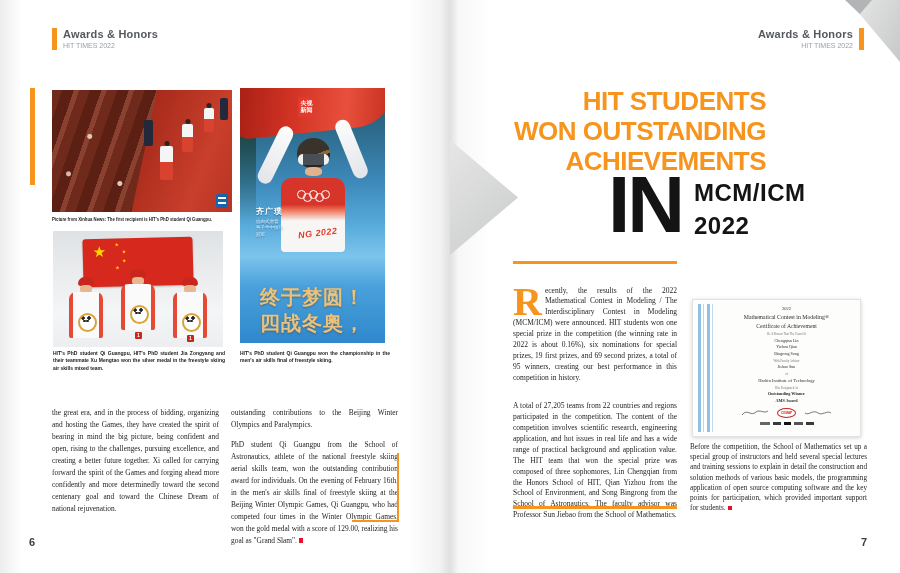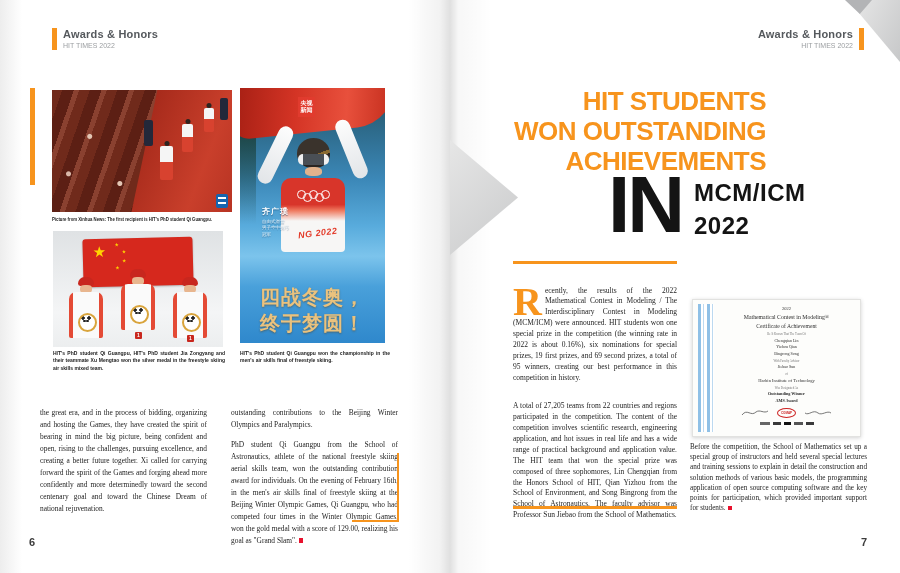--- a/index.html
+++ b/index.html
@@ -103,34 +103,34 @@
     background:linear-gradient(90deg,#f0f0f0 0 5px,#4a4f55 5px 26px,#f0f0f0 26px);}
   .p3-face{position:absolute;left:65px;top:79px;width:17px;height:9px;border-radius:40%;background:#e2b28c;}
   .p3-torso{position:absolute;left:41px;top:90px;width:64px;height:74px;border-radius:10px 10px 4px 4px;
     background:linear-gradient(180deg,#d8352a 0 36%,#ef7a60 44%,#f7f6f5 58% 100%);}
   .p3-rings{position:absolute;left:0;top:7px;width:64px;text-align:center;}
   .p3-rings i{display:inline-block;width:7px;height:7px;border:1.3px solid #fff;border-radius:50%;margin:0 -1.5px;}
   .p3-rings i:nth-child(even){transform:translateY(3px);}
   .p3-badge{position:absolute;left:58px;top:9px;width:17px;height:20px;background:#e13b2e;
     color:#fff;font-size:6px;font-weight:bold;line-height:1.15;text-align:center;
     display:flex;flex-direction:column;justify-content:center;}
-  .p3-info{position:absolute;left:22px;top:118px;color:#fff;}
+  .p3-info{position:absolute;left:16px;top:118px;color:#fff;}
   .p3-name{font-size:8px;font-weight:bold;letter-spacing:1px;text-shadow:0 1px 1px rgba(0,40,80,.5);}
   .p3-line{font-size:4.5px;color:#eaf5fc;margin-top:1.5px;text-shadow:0 1px 1px rgba(0,40,80,.5);}
   .p3-mark{position:absolute;left:58px;top:140px;font-size:9px;font-weight:bold;font-style:italic;
     color:#e33b2a;transform:rotate(-7deg);letter-spacing:.5px;}
   .p3-slogan{position:absolute;left:0;top:196px;width:145px;text-align:center;
     font-size:20px;font-weight:bold;line-height:26px;color:#eac27e;letter-spacing:1px;
     text-shadow:0 1px 2px rgba(90,50,0,.45);}
 
   
   .serif{font-family:"Liberation Serif",serif;color:#242424;text-align:justify;}
   .bodycol{font-size:7.4px;line-height:1.62;width:167px;}
   .bodycol p + p{margin-top:7px;}
-  .col1{left:40px;top:400px;} .col2{left:231px;top:400px;}
+  .col1{left:52px;top:400px;} .col2{left:231px;top:400px;}
   .bracket{left:352px;top:453px;width:45px;height:67px;
     border-right:2.5px solid #F7941D;border-bottom:2.5px solid #F7941D;}
   .endsq{display:inline-block;width:4.5px;height:4.5px;background:#e8112d;margin-left:2px;}
   .pageno{font-size:11px;font-weight:bold;color:#3c3c3c;}
   .pn6{left:29px;top:536px;} .pn7{left:861px;top:536px;}
 
   
   .title-lines{left:460px;top:86px;width:306px;text-align:right;color:#F7941D;
     font-weight:bold;font-size:26px;line-height:30px;letter-spacing:-.5px;}
   .in-word{left:608px;top:168px;font-size:80px;line-height:74px;font-weight:bold;
@@ -263,22 +263,22 @@
       <span>新闻</span>
     </div>
     <div class="p3-info">
       <div class="p3-name">齐广璞</div>
       <div class="p3-line">自由式滑雪</div>
       <div class="p3-line">男子空中技巧</div>
       <div class="p3-line">冠军</div>
     </div>
     <div class="p3-mark">NG 2022</div>
     <div class="p3-slogan">
+      <div>终于梦圆！</div>
       <div>四战冬奥，</div>
-      <div>终于梦圆！</div>
     </div>
   </div>
   <div class="abs caption cap3">HIT's PhD student Qi Guangpu won the championship in the men's air skills final of freestyle skiing.</div>
 
   <div class="abs serif bodycol col1">
     <p>the great era, and in the process of bidding, organizing and hosting the Games, they have created the spirit of bearing in mind the big picture, being confident and open, rising to the challenges, pursuing excellence, and creating a better future together. Xi called for carrying forward the spirit of the Games and forging ahead more confidently and more determinedly toward the second centenary goal and toward the Chinese Dream of national rejuvenation.</p>
   </div>
   <div class="abs serif bodycol col2">
     <p>outstanding contributions to the Beijing Winter Olympics and Paralympics.</p>
     <p><span>PhD student Qi Guangpu from the School of Astronautics, athlete of the national freestyle skiing aerial skills team, won the outstanding contribution award for individuals. On the evening of February 16th, in the men's air skills final of freestyle skiing at the Beijing Winter Olympic Games, Qi Guangpu, who had competed four times in the Winter Olympic Games, won the gold medal with a score of 129.00, realizing his goal as "Grand Slam".</span><span class="endsq"></span></p>

